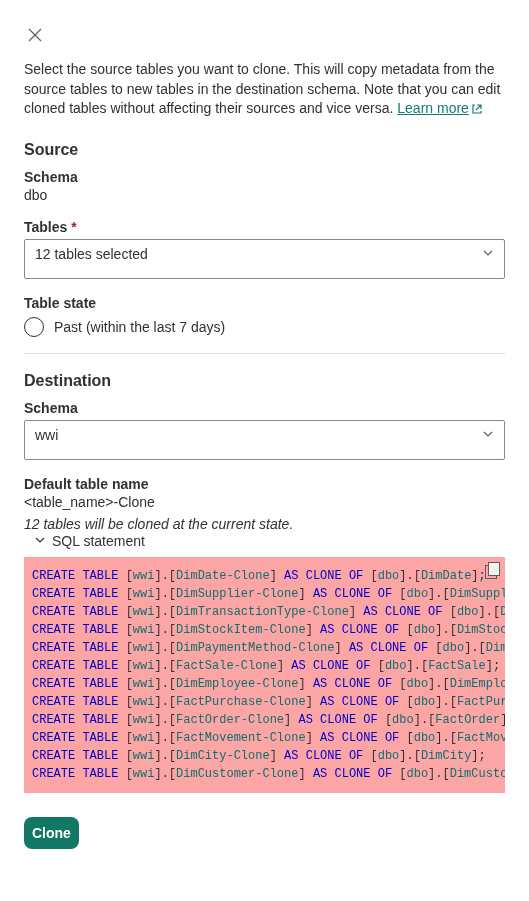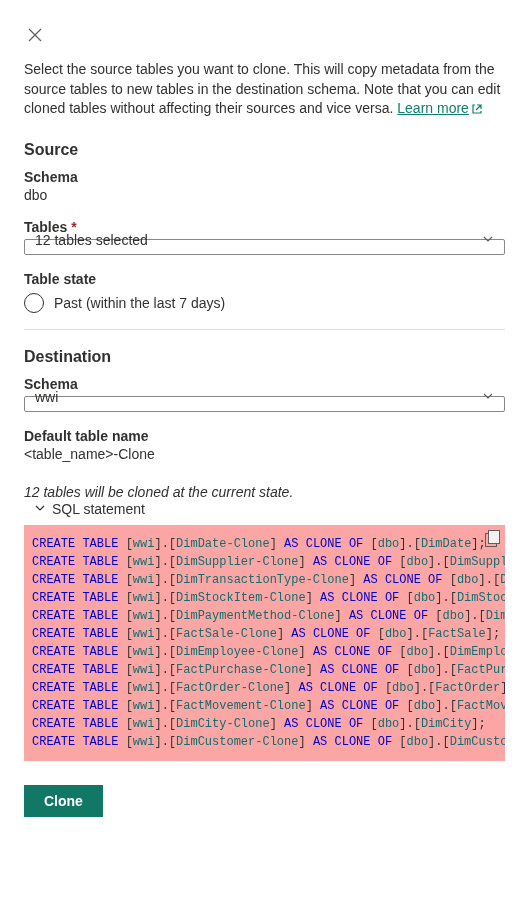--- a/index.html
+++ b/index.html
@@ -60,25 +60,25 @@
       color: #323130;
       margin-bottom: 16px;
     }
     .required::after {
       content: " *";
       color: #a4262c;
     }
     .dropdown {
       display: flex;
       justify-content: space-between;
-      align-items: flex-end;
+      align-items: flex-start;
       border: 1px solid #8a8886;
       border-radius: 2px;
       padding: 6px 10px;
-      height: 16px;
+      height: 40px;
       cursor: pointer;
       margin-top: 4px;
       margin-bottom: 16px;
     }
     .dropdown .chev { color: #605e5c; }
     .radio-group {
       display: flex;
       flex-direction: column;
       gap: 14px;
       margin-top: 6px;
@@ -110,21 +110,21 @@
       background: #117865;
     }
     hr.sep {
       border: none;
       border-top: 1px solid #e1dfdd;
       margin: 8px 0 18px 0;
     }
     .default-name {
       font-size: 14px;
       color: #323130;
-      margin-bottom: 22px;
+      margin-bottom: 6px;
     }
     .clone-count {
       font-size: 14px;
       color: #323130;
       margin-bottom: 1px;
       font-style: italic;
     }
     .expander {
       display: flex;
       align-items: center;
@@ -167,22 +167,22 @@
       right: -4px;
       width: 10px;
       height: 12px;
       border: 1px solid #605e5c;
       background: #f3f2f1;
     }
     .primary-btn {
       background: #117865;
       color: #fff;
       border: none;
-      border-radius: 0;
-      padding: 8px 20px;
+      border-radius: 8px;
+      padding: 8px 8px;
       font-size: 14px;
       font-weight: 600;
       cursor: pointer;
     }
   </style>
 </head>
 <body>
 
 
 

